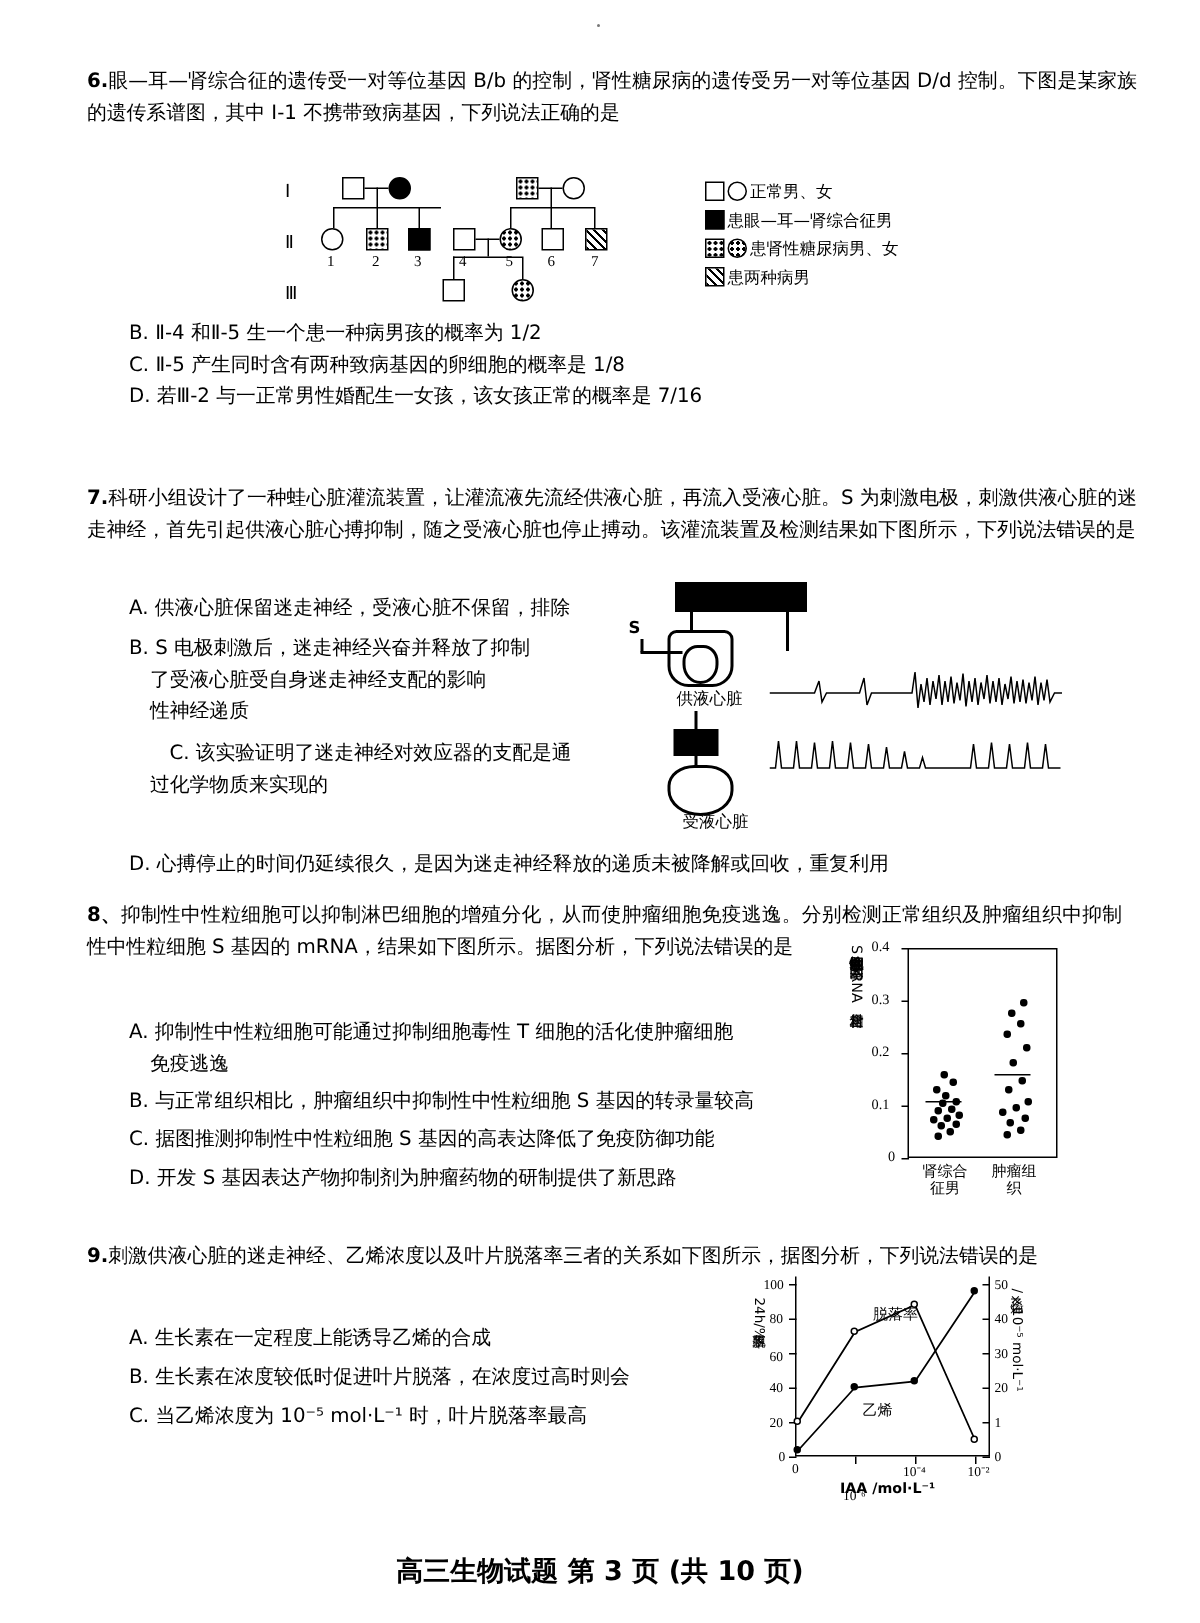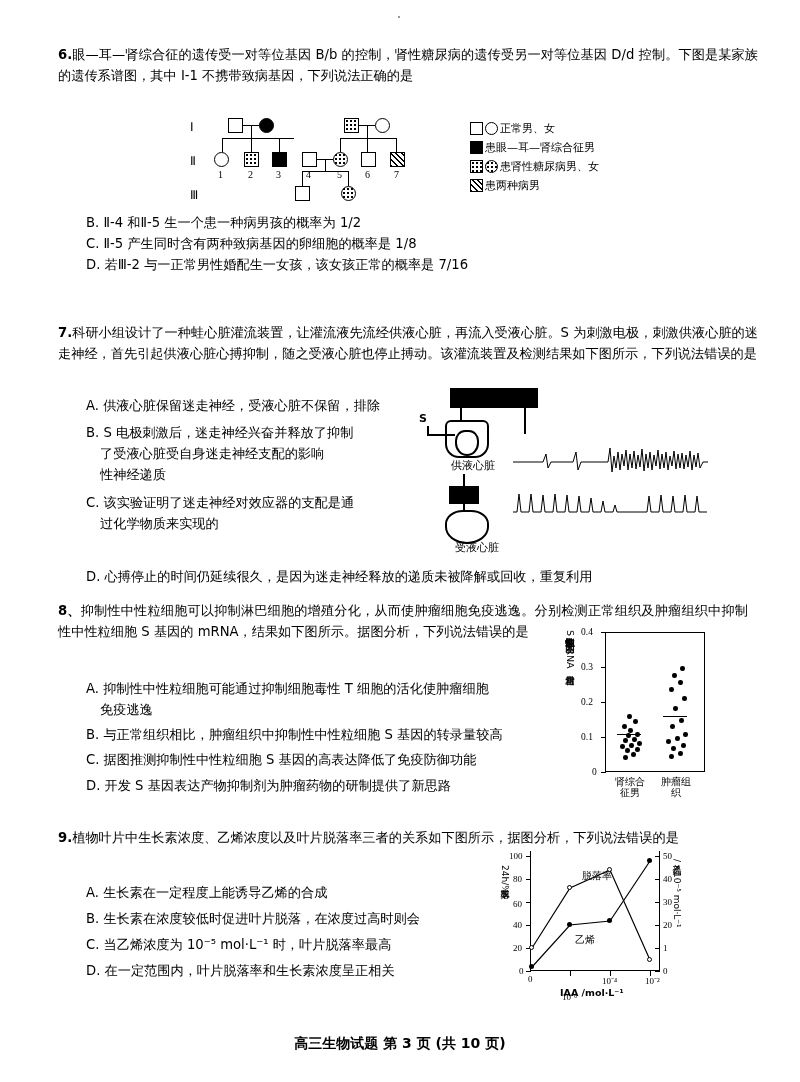--- a/index.html
+++ b/index.html
@@ -186,21 +186,21 @@
     width: 5px; height: 5px;
     border-radius: 50%;
     background: #000;
   }
 
   #footer {
     position: absolute;
     left: 0; right: 0;
     top: 1035px;
     text-align: center;
-    font-size: 14px;
+    font-size: 18px;
     font-weight: bold;
   }
   .dotmark {
     position:absolute; left:398px; top:16px;
     width:2px;height:2px;background:#777;border-radius:50%;
   }
 </style>
 </head>
 <body>
 
@@ -290,21 +290,21 @@
     <div class="qtext">
       <span class="num">7.</span><span>科研小组设计了一种蛙心脏灌流装置，让灌流液先流经供液心脏，再流入受液心脏。S 为刺激电极，刺激供液心脏的迷走神经，首先引起供液心脏心搏抑制，随之受液心脏也停止搏动。该灌流装置及检测结果如下图所示，下列说法错误的是</span>
     </div>
   </div>
 
   <div class="q" style="top:395px; width:350px;">
     <div class="opt">A. 供液心脏保留迷走神经，受液心脏不保留，排除</div>
     <div class="opt" style="margin-top:6px;">B. S 电极刺激后，迷走神经兴奋并释放了抑制</div>
     <div class="opt opt-ind">了受液心脏受自身迷走神经支配的影响</div>
     <div class="opt opt-ind">性神经递质</div>
-    <div class="opt" style="margin-top:6px;">C. 该实验证明了迷走神经对效应器的支配是通</div>
+    <div class="opt" style="margin-top:6px;text-align:center;">C. 该实验证明了迷走神经对效应器的支配是通</div>
     <div class="opt opt-ind">过化学物质来实现的</div>
   </div>
   <div class="q" style="top:566px;">
     <div class="opt">D. 心搏停止的时间仍延续很久，是因为迷走神经释放的递质未被降解或回收，重复利用</div>
   </div>
 
   <div id="apparatus">
 
     <div style="position:absolute;left:45px;top:0px;width:88px;height:20px;background:#000;"></div>
     <div style="position:absolute;left:55px;top:20px;width:2px;height:12px;background:#000;"></div>
@@ -406,28 +406,27 @@
     <div class="pt" style="left:107px; top:45px;"></div>
     <div class="pt" style="left:115px; top:38px;"></div>
     <div style="position:absolute;left:98px;top:88px;width:24px;height:1.4px;background:#000;"></div>
 
     <div class="c8-xlab" style="left:48px; top:148px;">肾综合征男</div>
     <div class="c8-xlab" style="left:94px; top:148px;">肿瘤组织</div>
   </div>
 
   <div class="q" style="top:827px;">
     <div class="qtext" style="width:690px;">
-      <span class="num">9.</span><span>植物叶片中生长素浓度、乙烯浓度以及叶片脱落率三者的关系如下图所示，据图分析，下列说法错误的是</span>
+      <span class="num">9.</span><span>刺激供液心脏的迷走神经、乙烯浓度以及叶片脱落率三者的关系如下图所示，据图分析，下列说法错误的是</span>
     </div>
   </div>
   <div class="q" style="top:882px; width:440px;">
     <div class="opt">A. 生长素在一定程度上能诱导乙烯的合成</div>
     <div class="opt" style="margin-top:5px;">B. 生长素在浓度较低时促进叶片脱落，在浓度过高时则会</div>
     <div class="opt" style="margin-top:5px;">C. 当乙烯浓度为 10⁻⁵ mol·L⁻¹ 时，叶片脱落率最高</div>
-    <div class="opt" style="margin-top:5px;">D. 在一定范围内，叶片脱落率和生长素浓度呈正相关</div>
   </div>
 
   <div id="chart9">
 
     <div style="position:absolute;left:-2px;top:20px;writing-mode:vertical-rl;font-size:9px;">24h脱落率/%</div>
 
     <div style="position:absolute;left:170px;top:14px;writing-mode:vertical-rl;font-size:9px;">乙烯/×10⁻⁵ mol·L⁻¹</div>
 
     <div style="position:absolute;left:30px;top:6px;width:130px;height:120px;border-left:1.2px solid #000;border-bottom:1.2px solid #000;border-right:1.2px solid #000;box-sizing:border-box;"></div>
 

